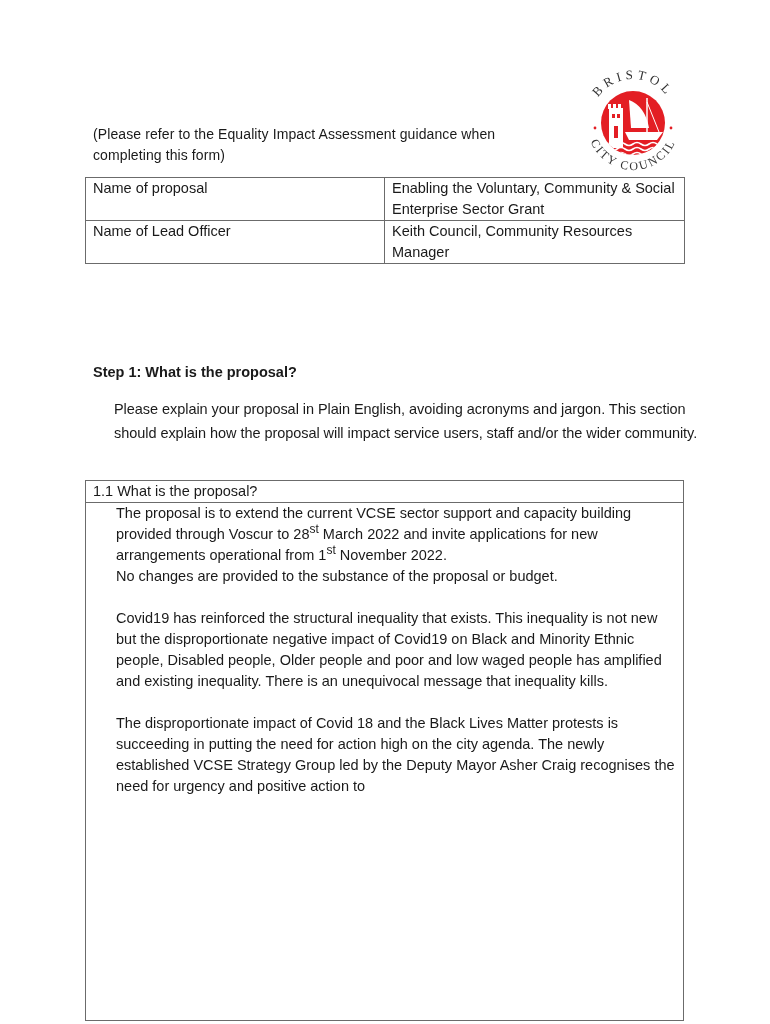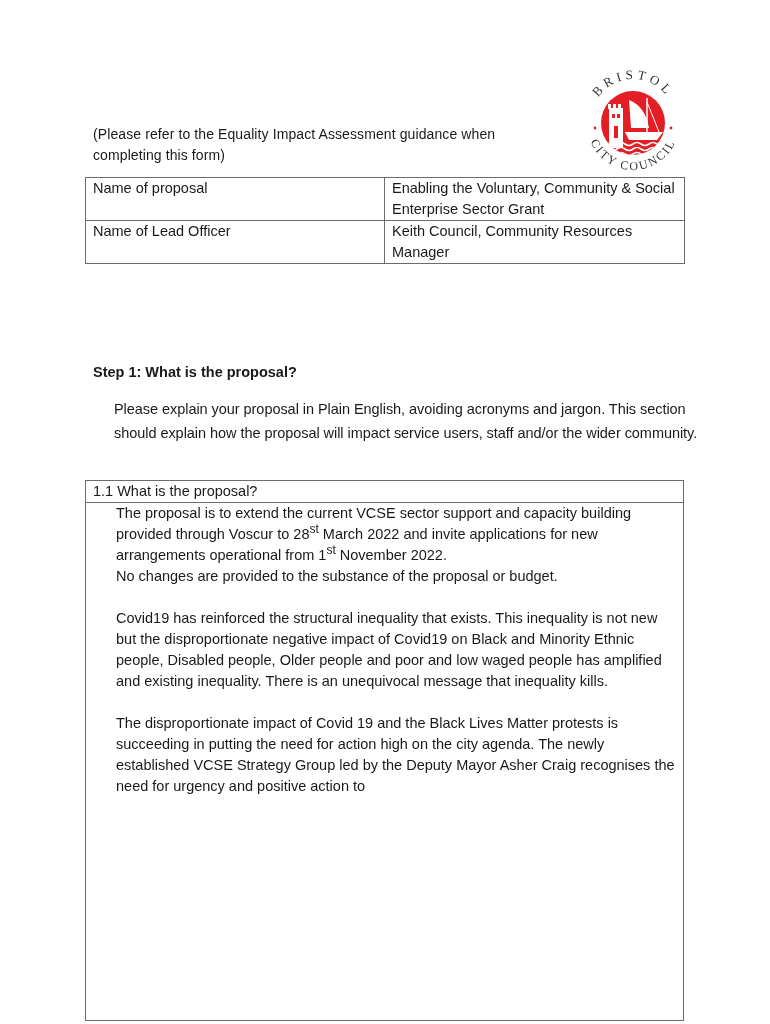--- a/index.html
+++ b/index.html
@@ -172,17 +172,17 @@
 
   <div class="step-title">Step 1: What is the proposal?</div>
   <div class="step-intro">Please explain your proposal in Plain English, avoiding acronyms and jargon. This section should explain how the proposal will impact service users, staff and/or the wider community.</div>
 
   <div class="proposal-box">
     <div class="proposal-head">1.1 What is the proposal?</div>
     <div class="proposal-body">
       <p class="tight"><span>The proposal is to extend the current VCSE sector support and capacity building provided through Voscur to 28</span><sup>st</sup><span> March 2022 and invite applications for new arrangements operational from 1</span><sup>st</sup><span> November 2022.</span></p>
       <p>No changes are provided to the substance of the proposal or budget.</p>
       <p>Covid19 has reinforced the structural inequality that exists. This inequality is not new but the disproportionate negative impact of Covid19 on Black and Minority Ethnic people, Disabled people, Older people and poor and low waged people has amplified and existing inequality. There is an unequivocal message that inequality kills.</p>
-      <p>The disproportionate impact of Covid 19 and the Black Lives Matter protests is succeeding in putting the need for action high on the city agenda.  The newly established VCSE Strategy Group led by the Deputy Mayor Asher Craig recognises the need for urgency and positive action to</p>
+      <p>The disproportionate impact of Covid 18 and the Black Lives Matter protests is succeeding in putting the need for action high on the city agenda.  The newly established VCSE Strategy Group led by the Deputy Mayor Asher Craig recognises the need for urgency and positive action to</p>
     </div>
   </div>
 
 </div>
 
 </body></html>

